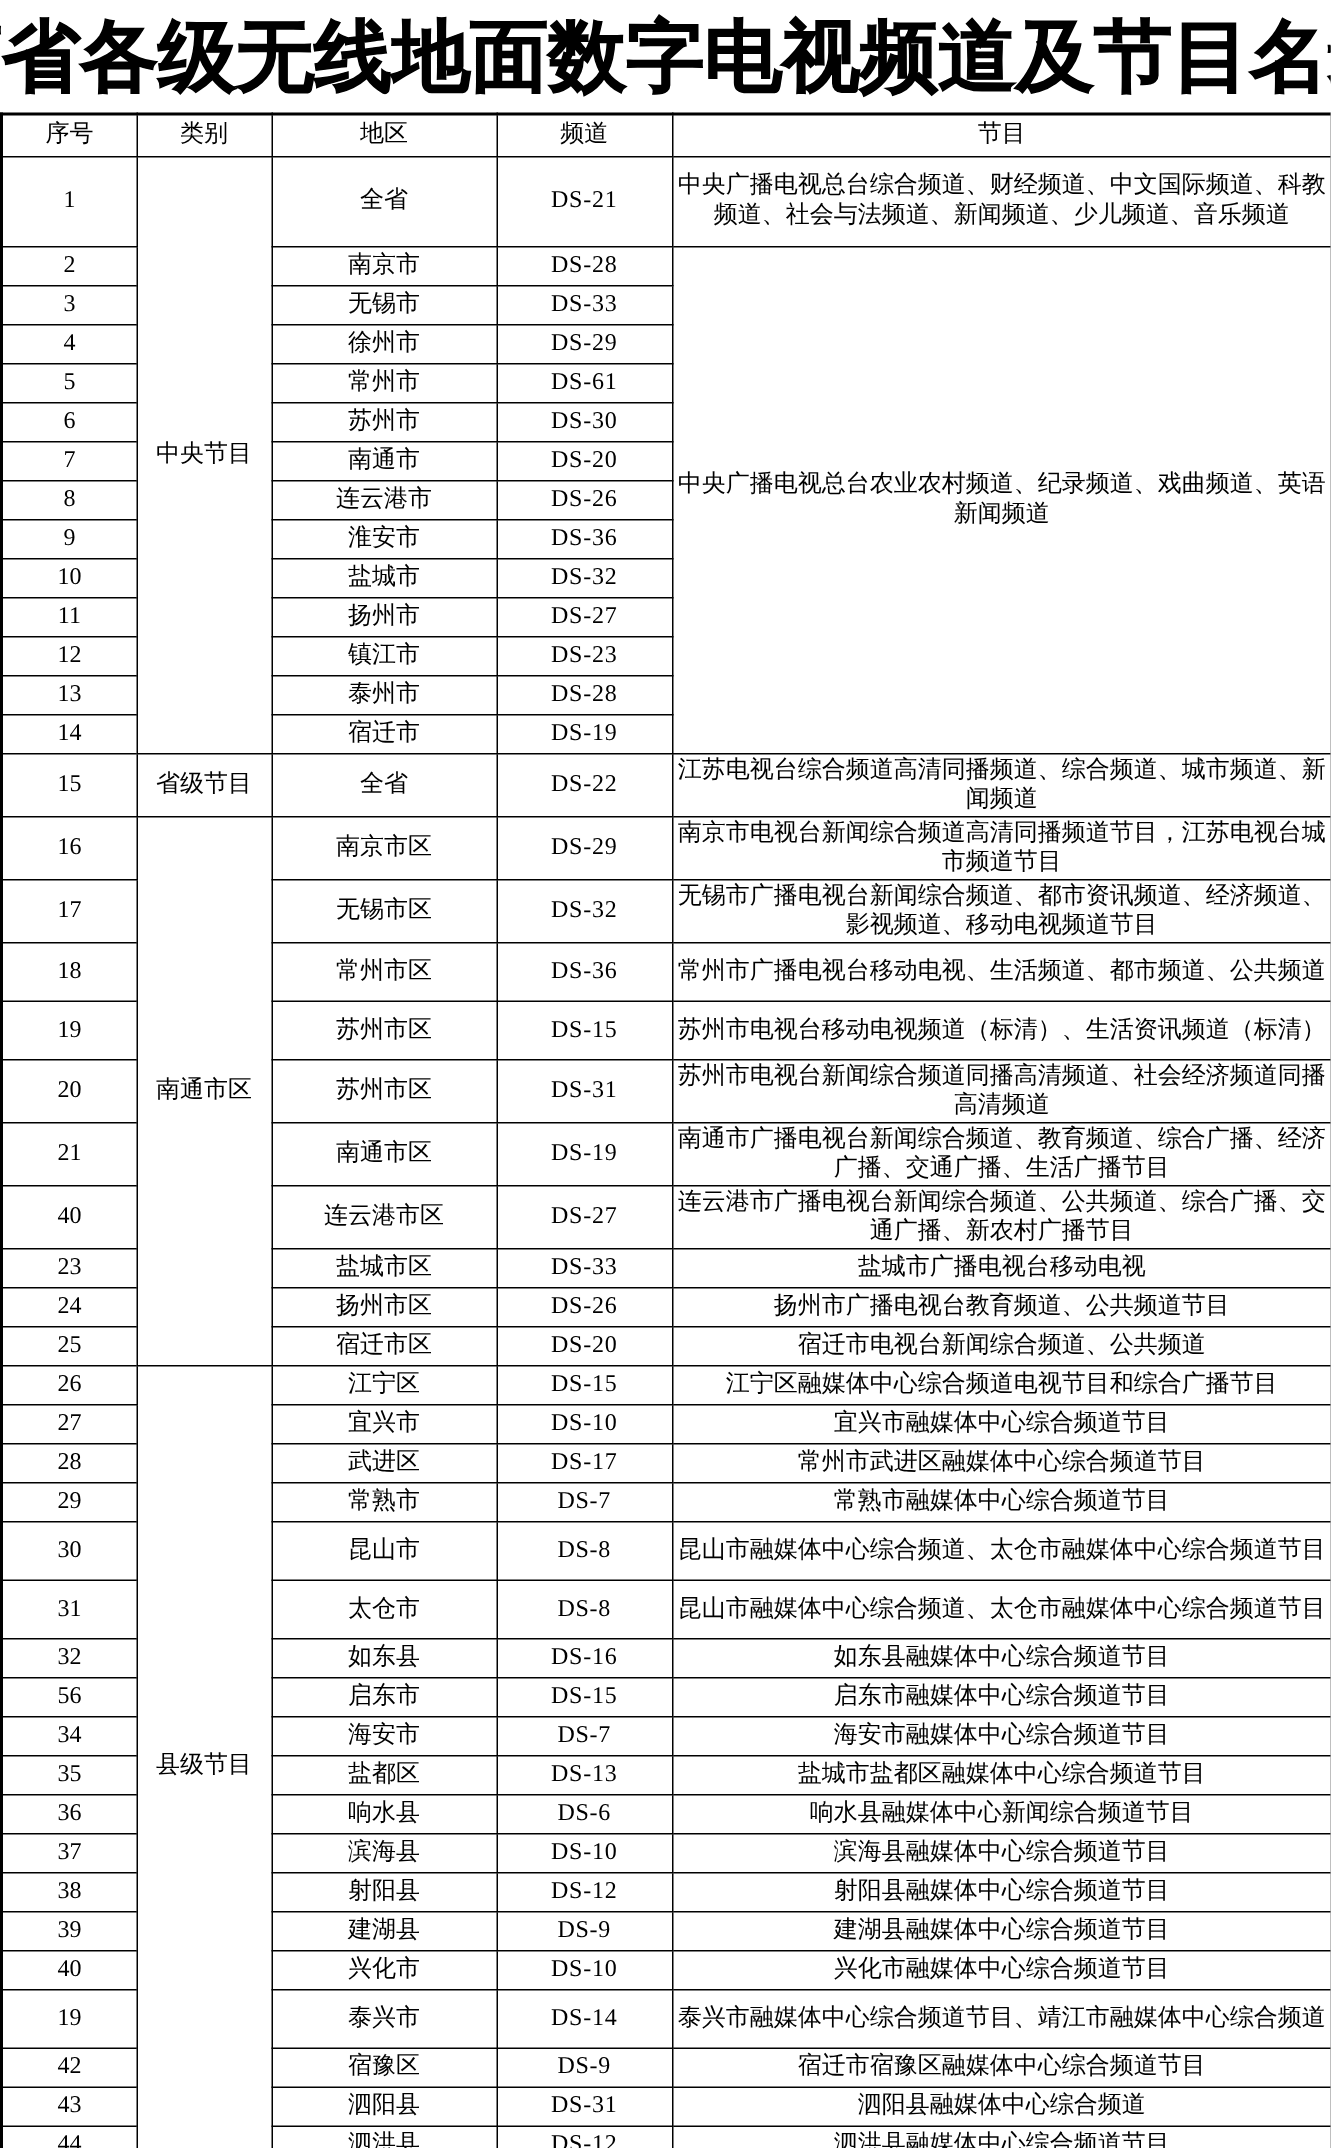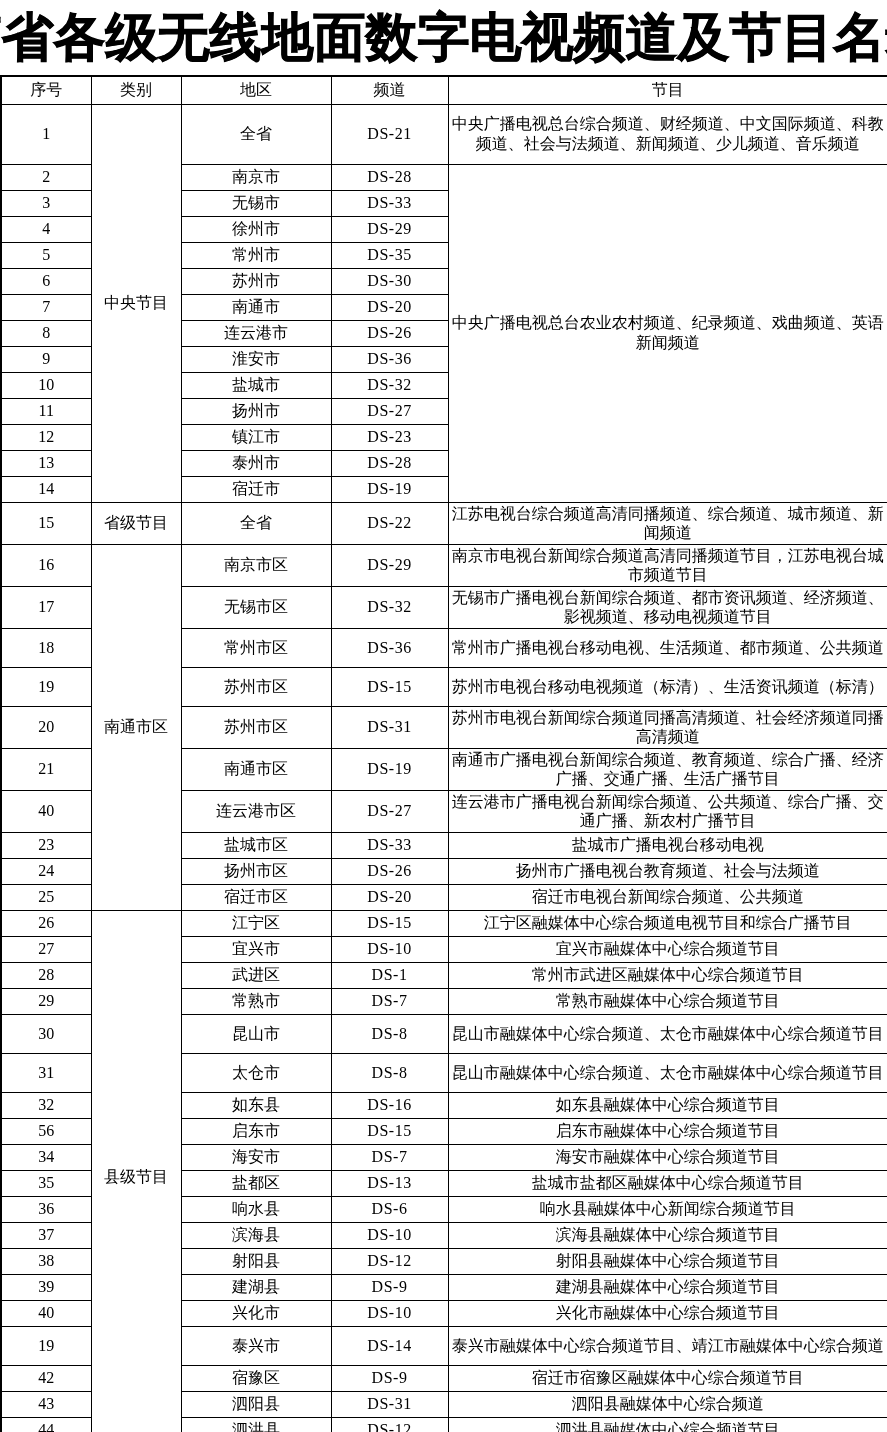--- a/index.html
+++ b/index.html
@@ -102,21 +102,21 @@
           <td class="cell-channel">DS-33</td>
         </tr>
         <tr class="lines-1">
           <td class="cell-no">4</td>
           <td class="cell-region">徐州市</td>
           <td class="cell-channel">DS-29</td>
         </tr>
         <tr class="lines-1">
           <td class="cell-no">5</td>
           <td class="cell-region">常州市</td>
-          <td class="cell-channel">DS-35</td>
+          <td class="cell-channel">DS-61</td>
         </tr>
         <tr class="lines-1">
           <td class="cell-no">6</td>
           <td class="cell-region">苏州市</td>
           <td class="cell-channel">DS-30</td>
         </tr>
         <tr class="lines-1">
           <td class="cell-no">7</td>
           <td class="cell-region">南通市</td>
           <td class="cell-channel">DS-20</td>
@@ -209,21 +209,21 @@
         <tr class="lines-1">
           <td class="cell-no">23</td>
           <td class="cell-region">盐城市区</td>
           <td class="cell-channel">DS-33</td>
           <td class="cell-program">盐城市广播电视台移动电视</td>
         </tr>
         <tr class="lines-1">
           <td class="cell-no">24</td>
           <td class="cell-region">扬州市区</td>
           <td class="cell-channel">DS-26</td>
-          <td class="cell-program">扬州市广播电视台教育频道、社会与法频道</td>
+          <td class="cell-program">扬州市广播电视台教育频道、公共频道节目</td>
         </tr>
         <tr class="lines-1">
           <td class="cell-no">25</td>
           <td class="cell-region">宿迁市区</td>
           <td class="cell-channel">DS-20</td>
           <td class="cell-program">宿迁市电视台新闻综合频道、公共频道</td>
         </tr>
         <tr class="lines-1">
           <td class="cell-no">26</td>
           <td class="cell-category" rowspan="19">县级节目</td>
@@ -233,21 +233,21 @@
         </tr>
         <tr class="lines-1">
           <td class="cell-no">27</td>
           <td class="cell-region">宜兴市</td>
           <td class="cell-channel">DS-10</td>
           <td class="cell-program">宜兴市融媒体中心综合频道节目</td>
         </tr>
         <tr class="lines-1">
           <td class="cell-no">28</td>
           <td class="cell-region">武进区</td>
-          <td class="cell-channel">DS-1</td>
+          <td class="cell-channel">DS-17</td>
           <td class="cell-program">常州市武进区融媒体中心综合频道节目</td>
         </tr>
         <tr class="lines-1">
           <td class="cell-no">29</td>
           <td class="cell-region">常熟市</td>
           <td class="cell-channel">DS-7</td>
           <td class="cell-program">常熟市融媒体中心综合频道节目</td>
         </tr>
         <tr class="lines-2">
           <td class="cell-no">30</td>

